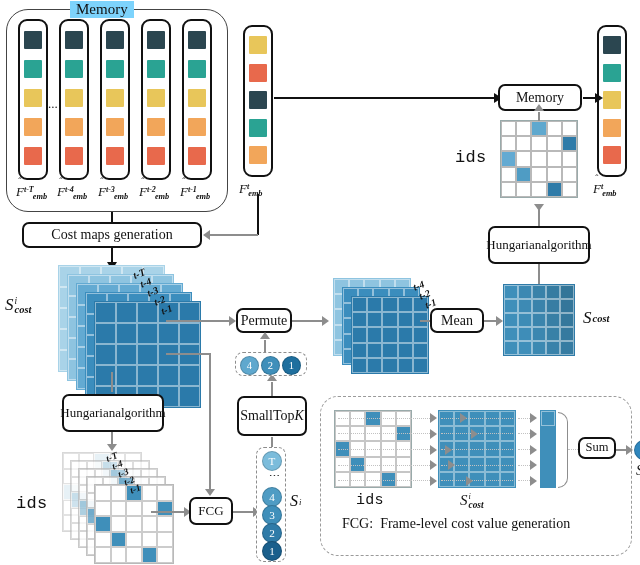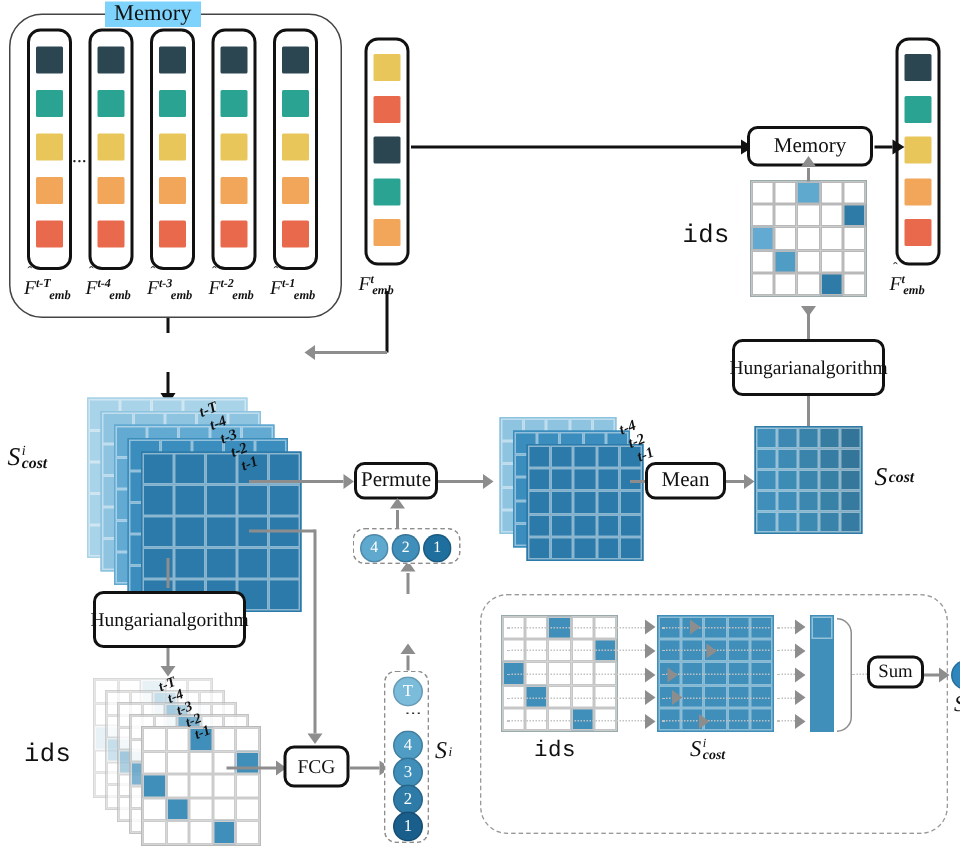--- a/index.html
+++ b/index.html
@@ -130,20 +130,23 @@
       <div class="sq" style="left:4px;top:119px;width:18px;height:18px;background:#e8694c;"></div>
     </div>
     <div class="lbl" style="left:593px;top:181px;font-size:13px;"><span style="font-style: italic; position: relative; font-family: &quot;Liberation Serif&quot;, serif;">F<span style="position: absolute; left: 50%; top: -6.76px; transform: translateX(-55%); font-size: 9.36px; font-style: normal;">ˆ</span></span><span class="sup" style="font-weight: bold;">t</span><span class="sub">emb</span></div>
     <div class="hline" style="left:274px;top:97px;width:220px;"></div>
     <div class="tri tri-r" style="left:494px;top:92.6px;"></div>
     <div class="pbox" style="left:498px;top:84px;width:84px;height:27px;font-size:14px;">
       <span style="display: block;">Memory</span>
     </div>
     <div class="hline" style="left:583px;top:97px;width:12px;"></div>
     <div class="tri tri-r" style="left:595px;top:92.6px;"></div>
+    <div class="pbox" style="left:22px;top:222px;width:180px;height:26px;font-size:14px;">
+      <span style="display: block;">Cost maps generation</span>
+    </div>
     <div class="vline" style="left:111px;top:212px;height:10px;"></div>
     <div class="vline" style="left:257px;top:194px;height:41px;"></div>
     <div class="ghline" style="left:210px;top:234px;width:48px;background:#8d8d8d;"></div>
     <div class="tri gtri-l" style="left:203px;top:230px;"></div>
     <div class="vline" style="left:111px;top:248px;height:14px;"></div>
     <div class="tri tri-d" style="left:106.6px;top:262px;"></div>
     <div class="grid" style="left:58px;top:265px;width:107px;height:107px;grid-template-columns:repeat(5,1fr);grid-template-rows:repeat(5,1fr);background:#a9d3e8;border:1px solid #a9d3e8;">
       <div class="cell" style="border:0.9px solid rgba(255,255,255,.45);"></div>
       <div class="cell" style="border:0.9px solid rgba(255,255,255,.45);"></div>
       <div class="cell" style="border:0.9px solid rgba(255,255,255,.45);"></div>
@@ -607,20 +610,24 @@
     <div class="dash" style="left:256px;top:447px;width:30px;height:115px;"></div>
     <div class="badge" style="left:262px;top:451px;width:18px;height:18px;background:#7bbcdb;font-size:11.16px;">T</div>
     <div class="dots" style="left: 269px; top: 470px; font-size: 11px; writing-mode: vertical-rl;">⋮</div>
     <div class="badge" style="left:262px;top:487px;width:18px;height:18px;background:#4f9cc4;font-size:11.16px;">4</div>
     <div class="badge" style="left:262px;top:505px;width:18px;height:18px;background:#3f8fba;font-size:11.16px;">3</div>
     <div class="badge" style="left:262px;top:523px;width:18px;height:18px;background:#2f7ba8;font-size:11.16px;">2</div>
     <div class="badge" style="left:262px;top:541px;width:18px;height:18px;background:#1a5f8c;font-size:11.16px;">1</div>
     <div class="lbl" style="left:290px;top:492px;font-size:16px;"><span style="font-style: italic; font-family: &quot;Liberation Serif&quot;, serif;">S</span><span style="display: inline-block; vertical-align: middle; margin-left: 1px;"><span style="display: block; font-size: 8.8px; font-style: italic; line-height: 8px;">i</span></span></div>
     <div class="gvline" style="left:271px;top:437px;height:10px;"></div>
     <div class="tri gtri-u" style="left:266.8px;top:429px;"></div>
+    <div class="pbox" style="left:237px;top:396px;width:70px;height:40px;font-size:14px;">
+      <span style="display: block;">Small</span>
+      <span style="display: block;">Top<i>K</i></span>
+    </div>
     <div class="gvline" style="left:271px;top:382px;height:14px;"></div>
     <div class="tri gtri-u" style="left:266.8px;top:374px;"></div>
     <div class="dash" style="left:235px;top:352px;width:72px;height:24px;"></div>
     <div class="badge" style="left:240px;top:356px;width:17px;height:17px;background:#5fa8ce;font-size:10.54px;">4</div>
     <div class="badge" style="left:261px;top:356px;width:17px;height:17px;background:#3f8fba;font-size:10.54px;">2</div>
     <div class="badge" style="left:282px;top:356px;width:17px;height:17px;background:#1f6f9e;font-size:10.54px;">1</div>
     <div class="gvline" style="left:264px;top:340px;height:12px;"></div>
     <div class="tri gtri-u" style="left:259.8px;top:332px;"></div>
     <div class="dashbig" style="left:320px;top:396px;width:312px;height:160px;"></div>
     <div class="grid" style="left:334px;top:410px;width:78px;height:78px;grid-template-columns:repeat(5,1fr);grid-template-rows:repeat(5,1fr);background:#fff;border:1px solid #9aa;">
@@ -714,13 +721,14 @@
     </div>
     <div class="brace" style="left:558px;top:412px;width:9px;height:74px;"></div>
     <div class="dotline" style="left:568px;top:449px;width:10px;"></div>
     <div class="pbox" style="left:578px;top:437px;width:38px;height:22px;font-size:12.5px;">
       <span style="display: block;">Sum</span>
     </div>
     <div class="ghline" style="left:616px;top:449px;width:10px;"></div>
     <div class="tri gtri-r" style="left:626px;top:444.5px;"></div>
     <div class="badge" style="left:634px;top:440px;width:18px;height:18px;background:#2f86bd;font-size:11.16px;">i</div>
     <div class="lbl" style="left:636px;top:462px;font-size:15px;"><span style="font-style: italic; font-family: &quot;Liberation Serif&quot;, serif;">S</span></div>
+    <div class="lbl" style="left:342px;top:516px;font-size:14px;"><span>FCG:</span><span>&nbsp;&nbsp;Frame-level cost value generation</span></div>
   </div>
 
 </body></html>

